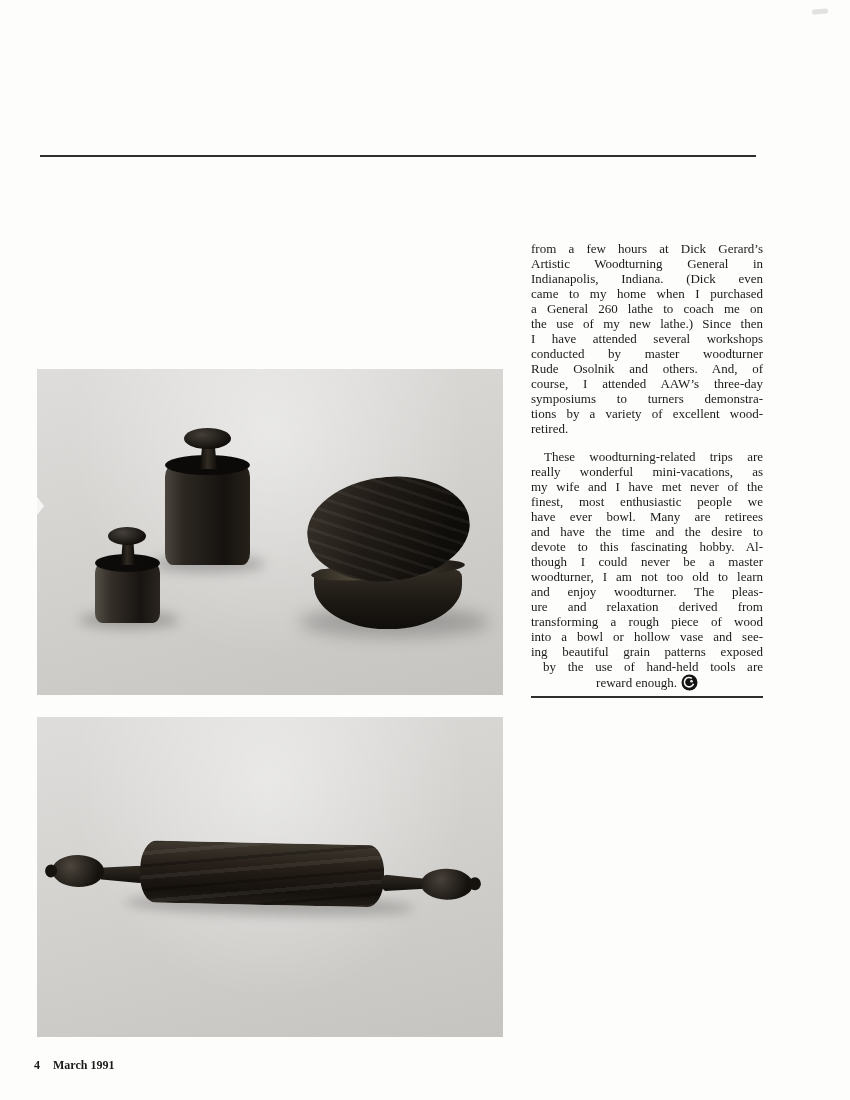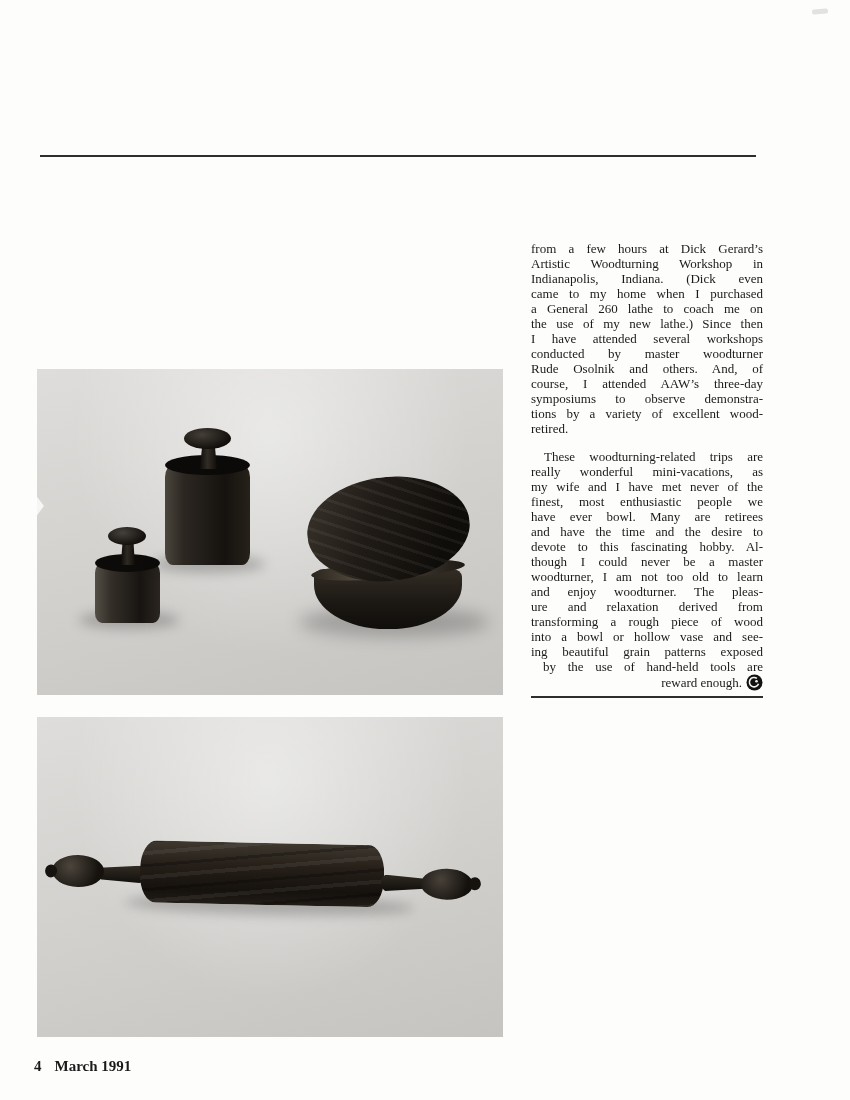--- a/index.html
+++ b/index.html
@@ -105,27 +105,27 @@
   .pin-nub-r { left:432px; top:156px; width:12px; height:13px; border-radius:50%; background:#16130f; }
 
   
   .text-col { position:absolute; left:531px; top:241px; width:232px;
     font-size:13px; line-height:15px; }
   .line { text-align:justify; text-align-last:justify; }
   .line.last { text-align-last:left; }
   .keep-just .line.last { text-align-last:justify;margin-left:12px; }
   .p2 { margin-top:13px; }
   .p2 .line:first-child { text-indent:13px; }
-  .lastline { text-align:right; }
+  .lastline { text-align:center; }
   .endmark { display:inline-block; vertical-align:-4px; margin-left:4px; line-height:0; }
   .col-rule { height:2px; background:#2e2e2e; margin-top:5px; }
   .bio { margin-top:14px; font-style:italic; }
 
   
-  .footer { position:absolute; left:34px; top:1058px; font-size:15px; font-weight:bold; }
+  .footer { position:absolute; left:34px; top:1058px; font-size:12px; font-weight:bold; }
   .footer .pn { margin-right:13px; }
 </style>
 </head>
 <body>
 
 <div class="page">
 
   <div class="scan-artifact"></div>
   <div class="top-rule"></div>
 
@@ -156,30 +156,30 @@
       <span class="pin-barrel"></span>
       <span class="pin-stem-r"></span>
       <span class="pin-bulb-r"></span>
       <span class="pin-nub-r"></span>
     </span>
   </figure>
 
   <div class="text-col">
     <div class="para p1">
         <div class="line">from a few hours at Dick Gerard’s</div>
-        <div class="line">Artistic Woodturning Workshop in</div>
+        <div class="line">Artistic Woodturning General in</div>
         <div class="line">Indianapolis, Indiana. (Dick even</div>
         <div class="line">came to my home when I purchased</div>
         <div class="line">a General 260 lathe to coach me on</div>
         <div class="line">the use of my new lathe.) Since then</div>
         <div class="line">I have attended several workshops</div>
         <div class="line">conducted by master woodturner</div>
         <div class="line">Rude Osolnik and others. And, of</div>
         <div class="line">course, I attended AAW’s three-day</div>
-        <div class="line">symposiums to observe demonstra-</div>
+        <div class="line">symposiums to turners demonstra-</div>
         <div class="line">tions by a variety of excellent wood-</div>
         <div class="line last">retired.</div>
       </div>
     <div class="para p2 keep-just">
         <div class="line">These woodturning-related trips are</div>
         <div class="line">really wonderful mini-vacations, as</div>
         <div class="line">my wife and I have met never of the</div>
         <div class="line">finest, most enthusiastic people we</div>
         <div class="line">have ever bowl. Many are retirees</div>
         <div class="line">and have the time and the desire to</div>

